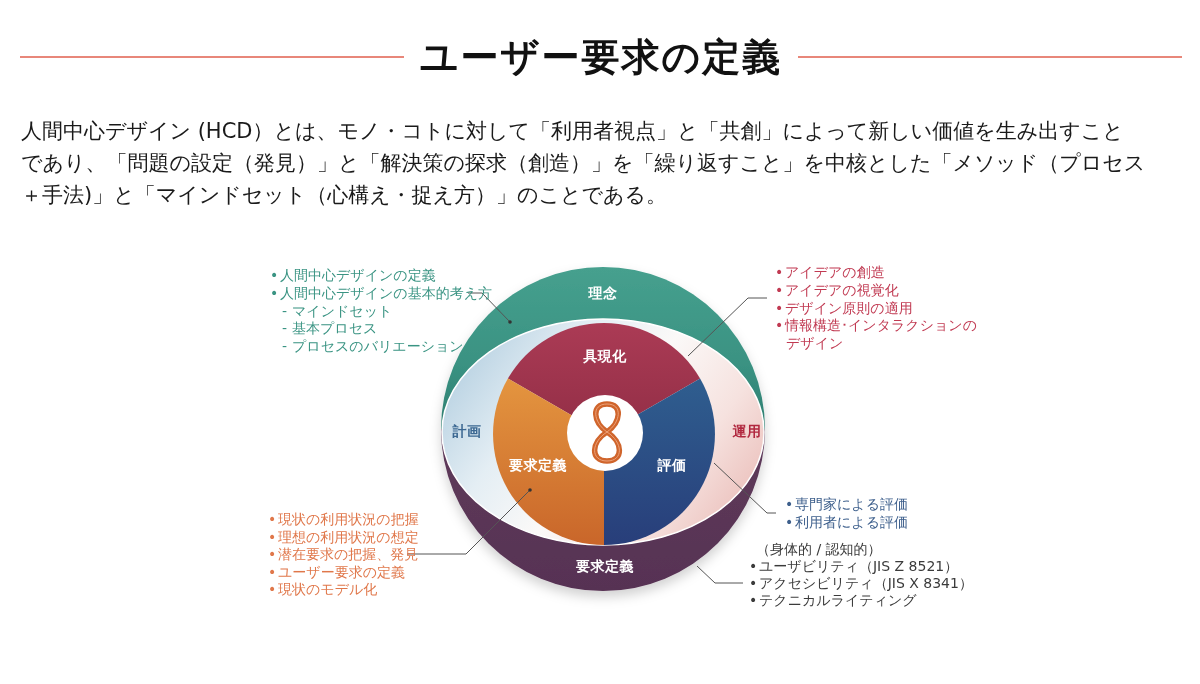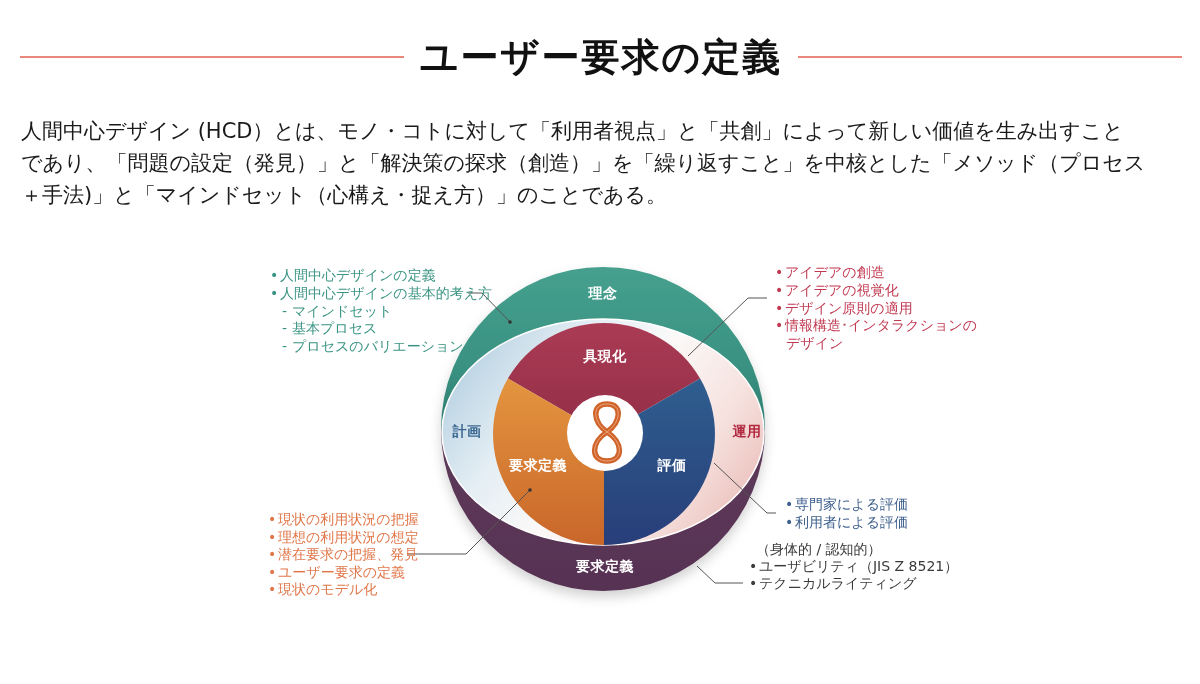--- a/index.html
+++ b/index.html
@@ -155,14 +155,15 @@
   <div class="row"><span class="marker">•</span><span>現状の利用状況の把握</span></div>
   <div class="row"><span class="marker">•</span><span>理想の利用状況の想定</span></div>
   <div class="row"><span class="marker">•</span><span>潜在要求の把握、発見</span></div>
   <div class="row"><span class="marker">•</span><span>ユーザー要求の定義</span></div>
   <div class="row"><span class="marker">•</span><span>現状のモデル化</span></div>
 </div>
 
 <div class="callout gray">
   <div class="row cont"><span>（身体的 / 認知的）</span></div>
   <div class="row"><span class="marker">•</span><span>ユーザビリティ（JIS Z 8521）</span></div>
+  <div class="row"><span class="marker">•</span><span>アクセシビリティ（JIS X 8341）</span></div>
   <div class="row"><span class="marker">•</span><span>テクニカルライティング</span></div>
 </div>
 
 </body></html>

